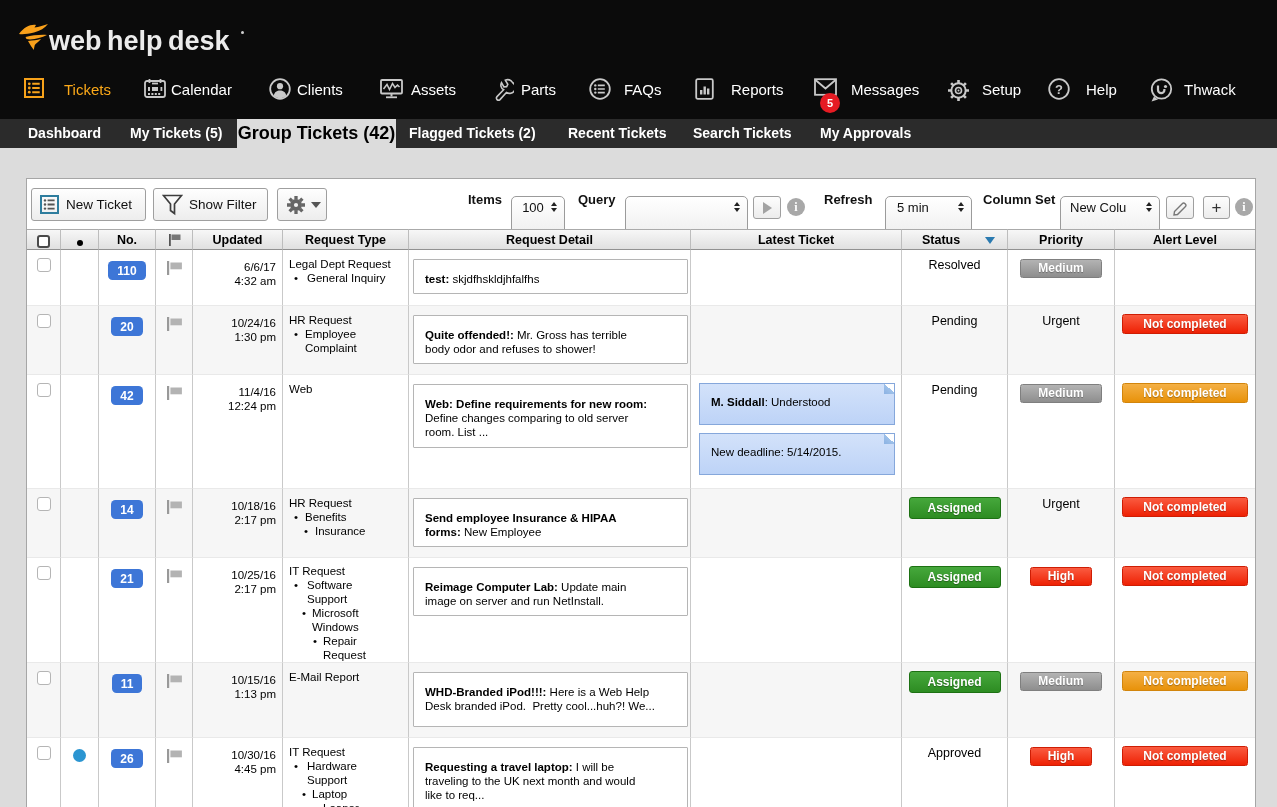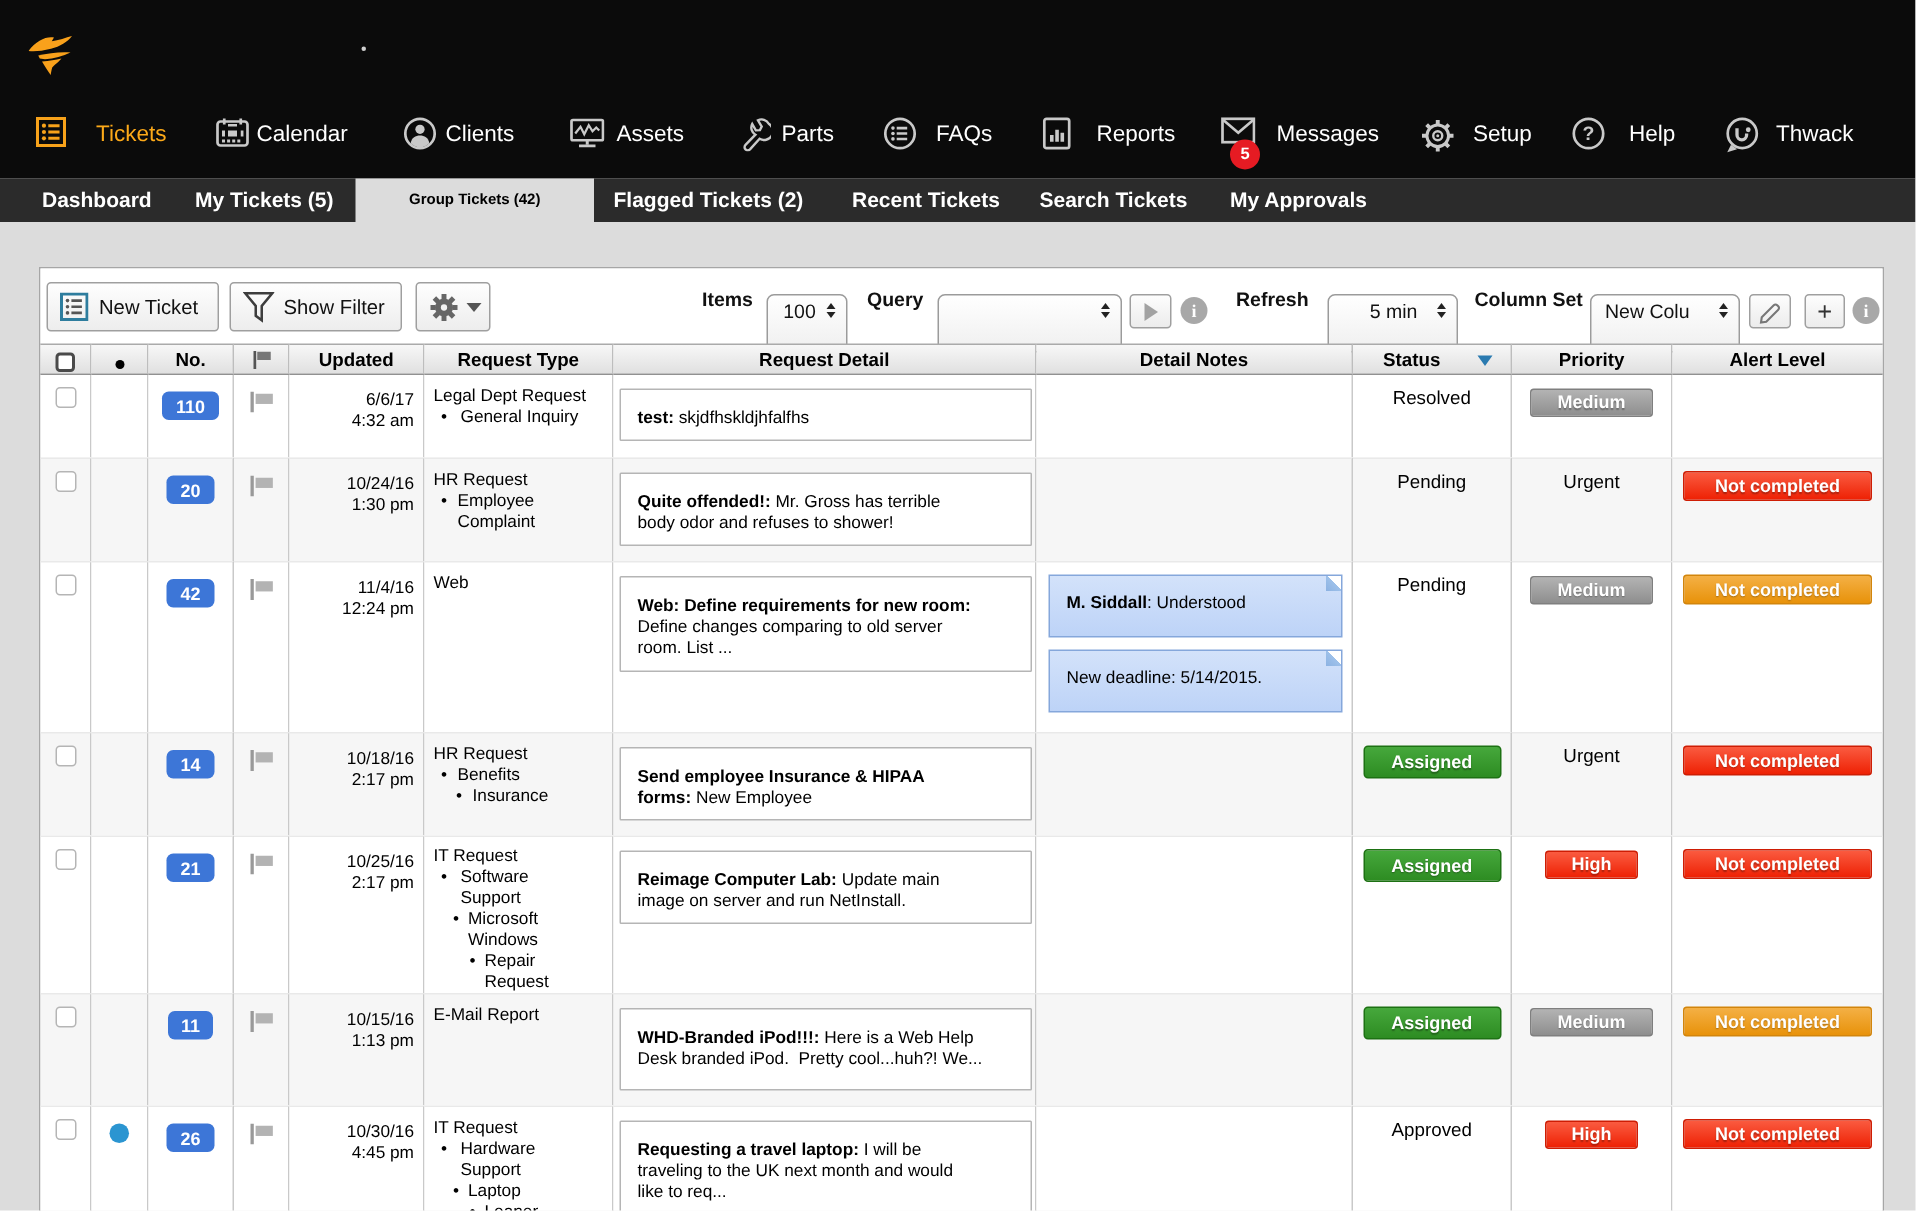--- a/index.html
+++ b/index.html
@@ -9,21 +9,21 @@
 .logo{position:absolute;left:19px;top:23px}
 .logotext{position:absolute;left:49px;top:26px;font-size:27px;font-weight:bold;color:#ececec;letter-spacing:0px;word-spacing:-2px}
 .nav{position:absolute;top:70px;left:0;width:1277px;height:40px}
 .nitem{position:absolute;top:0;height:38px}
 .nicon{position:absolute;top:8px;left:0}
 .nlabel{position:absolute;top:11px;font-size:15px;font-weight:normal;color:#fff;white-space:nowrap}
 .nlabel.orange{color:#fca919}
 .msgbadge{position:absolute;left:820px;top:93px;width:20px;height:20px;border-radius:50%;background:#e61b23;color:#fff;font-size:11px;font-weight:bold;text-align:center;line-height:20px;z-index:3}
 .tabbar{position:absolute;top:119px;left:0;width:1277px;height:29px;background:#2b2b2b}
 .tab{position:absolute;top:0;height:29px;line-height:29px;font-size:14px;font-weight:bold;color:#fff;white-space:nowrap}
-.tabsel{position:absolute;top:0;height:29px;background:#dcdcdc;color:#000;line-height:29px;font-size:10px;font-weight:bold;text-align:center}
+.tabsel{position:absolute;top:0;height:29px;background:#dcdcdc;color:#000;line-height:29px;font-size:18px;font-weight:bold;text-align:center}
 .panel{position:absolute;left:26px;top:178px;width:1230px;background:#fff;border:1px solid #a6a6a6;border-bottom:none}
 .toolbar{position:relative;height:50px;background:#fff}
 .btn{position:absolute;top:9px;height:33px;border:1px solid #9f9f9f;border-radius:3px;background:linear-gradient(#fefefe,#ededed);font-size:13.5px;color:#111}
 .btn .bico{position:absolute;left:8px;top:6px}
 .blabel{position:absolute;top:8px;white-space:nowrap}
 .tlabel{position:absolute;top:13px;font-size:13px;font-weight:bold;color:#111;white-space:nowrap}
 .sel{position:absolute;top:17px;height:39px;border:1px solid #9b9b9b;border-radius:5px;background:linear-gradient(#fff,#efefef);font-size:13px;color:#111}
 .sel .stext{position:absolute;top:3px;left:0;width:100%;text-align:center;padding-right:10px}
 .arrows{position:absolute;right:6px;top:3px;width:7px;height:14px}
 .arrows:before{content:"";position:absolute;top:2px;left:0;border-left:3px solid transparent;border-right:3px solid transparent;border-bottom:4.5px solid #222}
@@ -62,20 +62,21 @@
 .sortarrow{position:absolute;right:12px;top:7px;border-left:5px solid transparent;border-right:5px solid transparent;border-top:7px solid #2a7ab0}
 </style>
 </head>
 <body>
 <div class="topbar">
   <div class="logo"><svg width="30" height="28" viewBox="0 0 30 28">
     <path d="M0 11 C5 4 12 1 17 2 L15.5 4.5 C20 4 25 2 29 1 C26 5 21 8 15 9.5 C9 11 4 11.5 0 11 Z" fill="#f9a11b"></path>
     <path d="M6.5 14 C13 12.5 21 11.5 28 12 C23 14.5 17 16 11 16.5 L7.5 16 Z" fill="#f9a11b"></path>
     <path d="M9 18 C14 17.5 18 17 22 16 C19.5 19 17 20.5 15.8 22 C15.3 24 15 25.5 14.8 27 C13 24.5 11 21.5 9 18 Z" fill="#f9a11b"></path>
   </svg></div>
+  <div class="logotext">web help desk</div>
     <div style="position:absolute;left:241px;top:31px;width:3px;height:3px;border-radius:50%;background:#cfcfcf"></div>
 </div>
 <div class="nav">
   <div class="nitem" style="left:24px">
       <span class="nicon"><svg width="20" height="20" viewBox="0 0 20 20">
           <rect x="1" y="1" width="18" height="18" fill="none" stroke="#f7a21a" stroke-width="2"></rect>
           <circle cx="5.3" cy="5.8" r="1.4" fill="#f7a21a"></circle>
           <circle cx="5.3" cy="10" r="1.4" fill="#f7a21a"></circle>
           <circle cx="5.3" cy="14.2" r="1.4" fill="#f7a21a"></circle>
           <path d="M8.2 5.8h7.5M8.2 10h7.5M8.2 14.2h7.5" stroke="#f7a21a" stroke-width="2"></path>
@@ -221,21 +222,21 @@
     <div class="sel" style="left:598px;width:123px">
         <span class="stext"></span>
         <span class="arrows"></span>
       </div>
     <div class="sqbtn" style="left:726px;width:28px">
         <span style="position:absolute;left:9px;top:5px;border-top:6px solid transparent;border-bottom:6px solid transparent;border-left:9px solid #a2a2a2"></span>
       </div>
     <div class="info" style="left:760px">i</div>
     <span class="tlabel" style="left:797px">Refresh</span>
     <div class="sel" style="left:858px;width:87px">
-        <span class="stext" style="text-align:center;padding-left:11px">5 min</span>
+        <span class="stext" style="text-align:left;padding-left:11px">5 min</span>
         <span class="arrows"></span>
       </div>
     <span class="tlabel" style="left:956px">Column Set</span>
     <div class="sel" style="left:1033px;width:100px">
         <span class="stext" style="text-align:left;padding-left:9px;overflow:hidden;white-space:nowrap">New Colu</span>
         <span class="arrows"></span>
       </div>
     <div class="sqbtn" style="left:1139px;width:28px">
         <svg style="position:absolute;left:5px;top:3px" width="17" height="17" viewBox="0 0 17 17">
           <path d="M2.5 11.5 L10.5 3.5 a1.6 1.6 0 0 1 2.3 0 l0.7 0.7 a1.6 1.6 0 0 1 0 2.3 L5.5 14.5 L2 15 Z" fill="none" stroke="#777" stroke-width="1.4"></path>
@@ -267,21 +268,21 @@
             <div class="hdot"></div>
           </th>
       <th>No.</th>
       <th><svg width="13" height="12" viewBox="0 0 13 12" style="margin-top:4px">
               <rect x="1" y="0" width="1.8" height="12" fill="#555"></rect>
               <rect x="3.5" y="0.5" width="9" height="5.5" fill="#777"></rect>
             </svg></th>
       <th>Updated</th>
       <th>Request Type</th>
       <th>Request Detail</th>
-      <th>Detail Notes</th>
+      <th>Latest Ticket</th>
       <th style="text-align:left;padding-left:20px">Status<span class="sortarrow"></span></th>
       <th>Priority</th>
       <th>Alert Level</th>
     </tr>
     <tr class="white first" style="height:55px">
       <td>
             <div class="cb"></div>
           </td>
       <td></td>
       <td>

